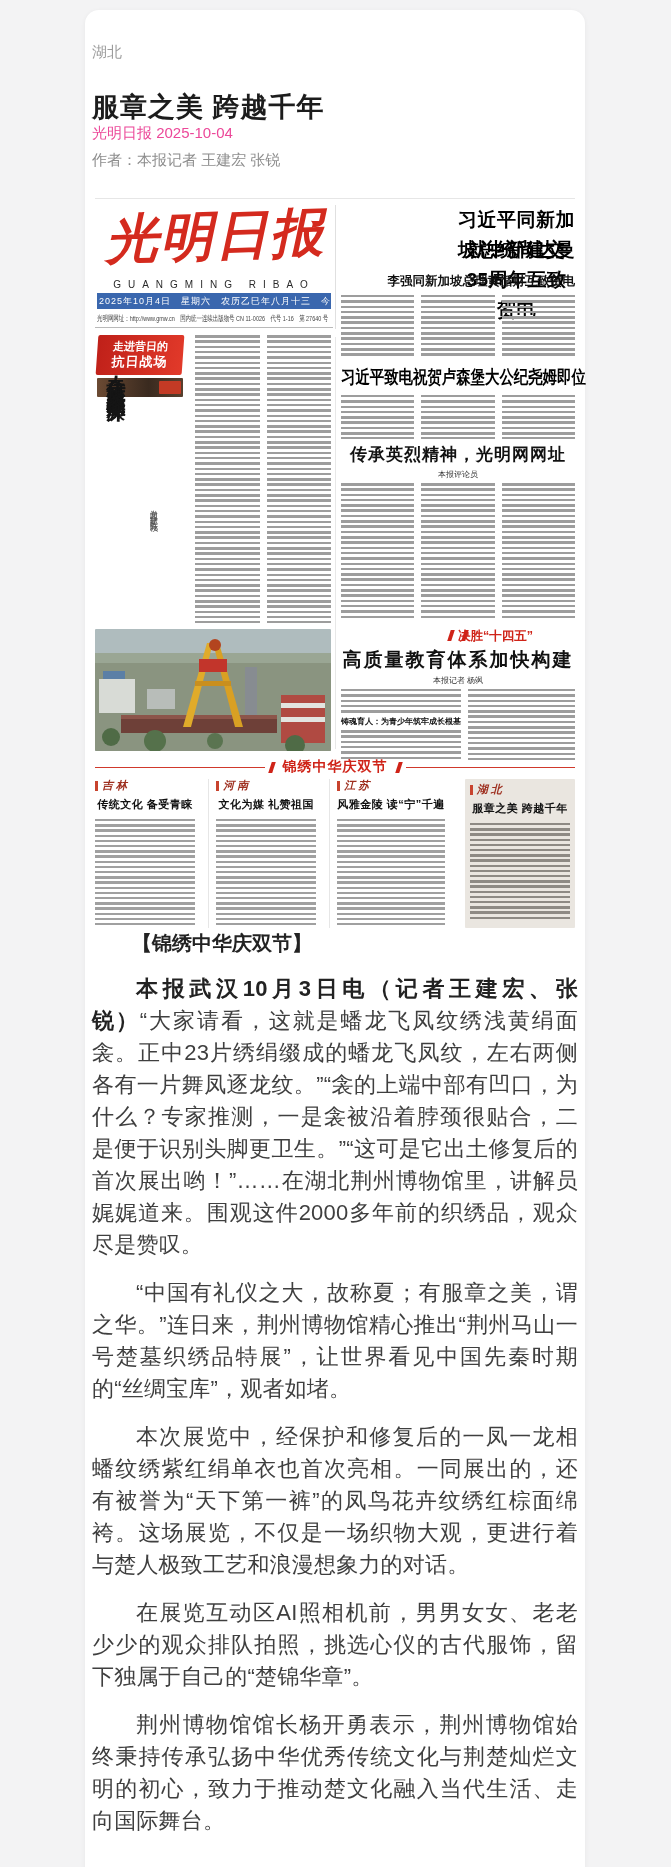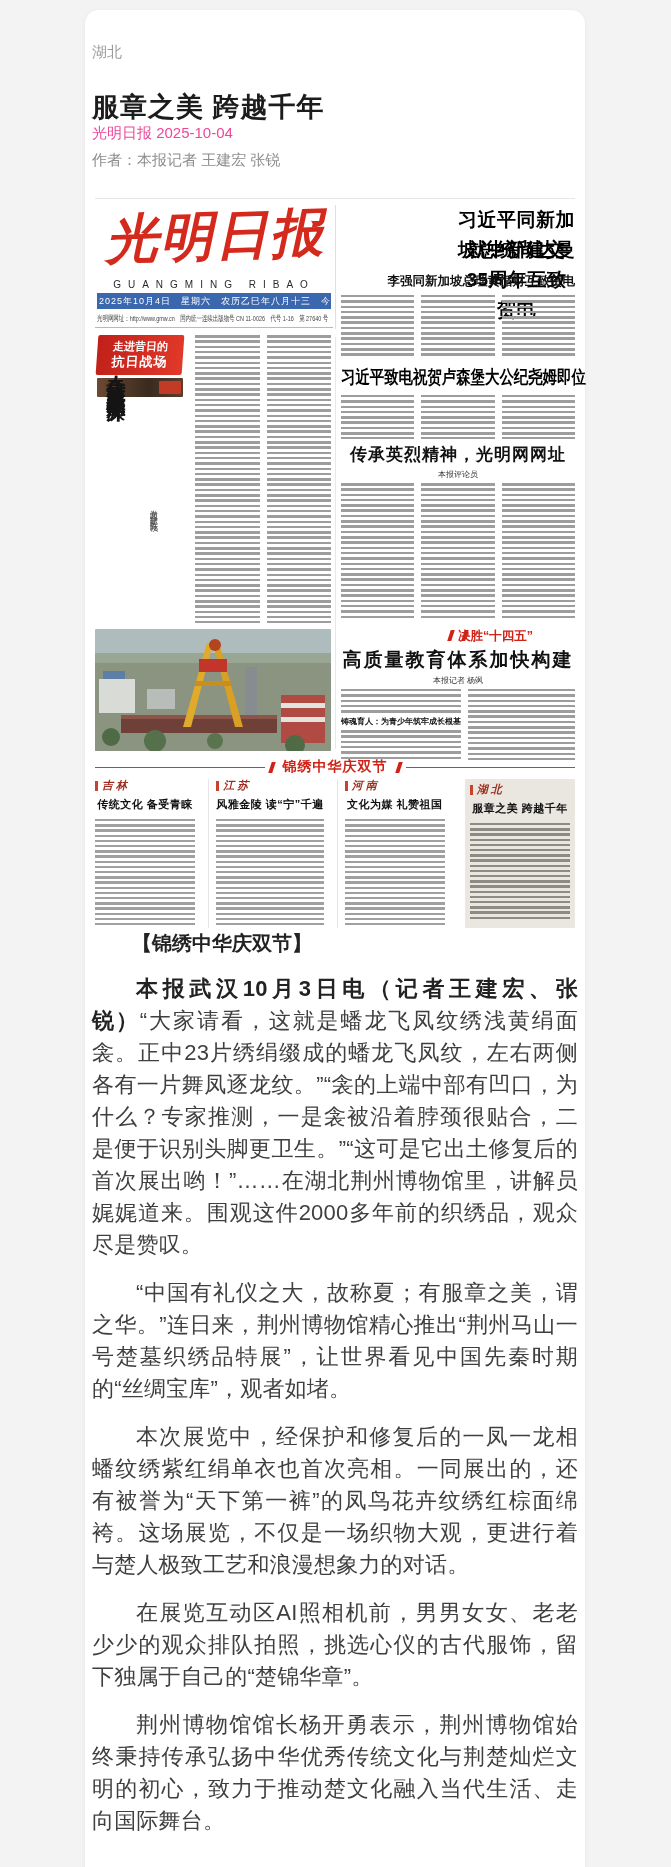--- a/index.html
+++ b/index.html
@@ -241,31 +241,31 @@
         <div class="prov-head">
             <span class="prov-bar"></span>
             <span class="prov-name">吉林</span>
           </div>
         <div class="prov-headline">传统文化 备受青睐</div>
         <div class="prov-text"></div>
       </div>
       <div class="prov-col rule">
         <div class="prov-head">
             <span class="prov-bar"></span>
+            <span class="prov-name">河南</span>
+          </div>
+        <div class="prov-headline">文化为媒 礼赞祖国</div>
+        <div class="prov-text"></div>
+      </div>
+      <div class="prov-col rule">
+        <div class="prov-head">
+            <span class="prov-bar"></span>
             <span class="prov-name">江苏</span>
           </div>
         <div class="prov-headline">风雅金陵 读“宁”千遍</div>
-        <div class="prov-text"></div>
-      </div>
-      <div class="prov-col rule">
-        <div class="prov-head">
-            <span class="prov-bar"></span>
-            <span class="prov-name">河南</span>
-          </div>
-        <div class="prov-headline">文化为媒 礼赞祖国</div>
         <div class="prov-text"></div>
       </div>
       <div class="prov-col hl">
         <div class="prov-head">
             <span class="prov-bar"></span>
             <span class="prov-name">湖北</span>
           </div>
         <div class="prov-headline">服章之美 跨越千年</div>
         <div class="prov-text"></div>
       </div>

